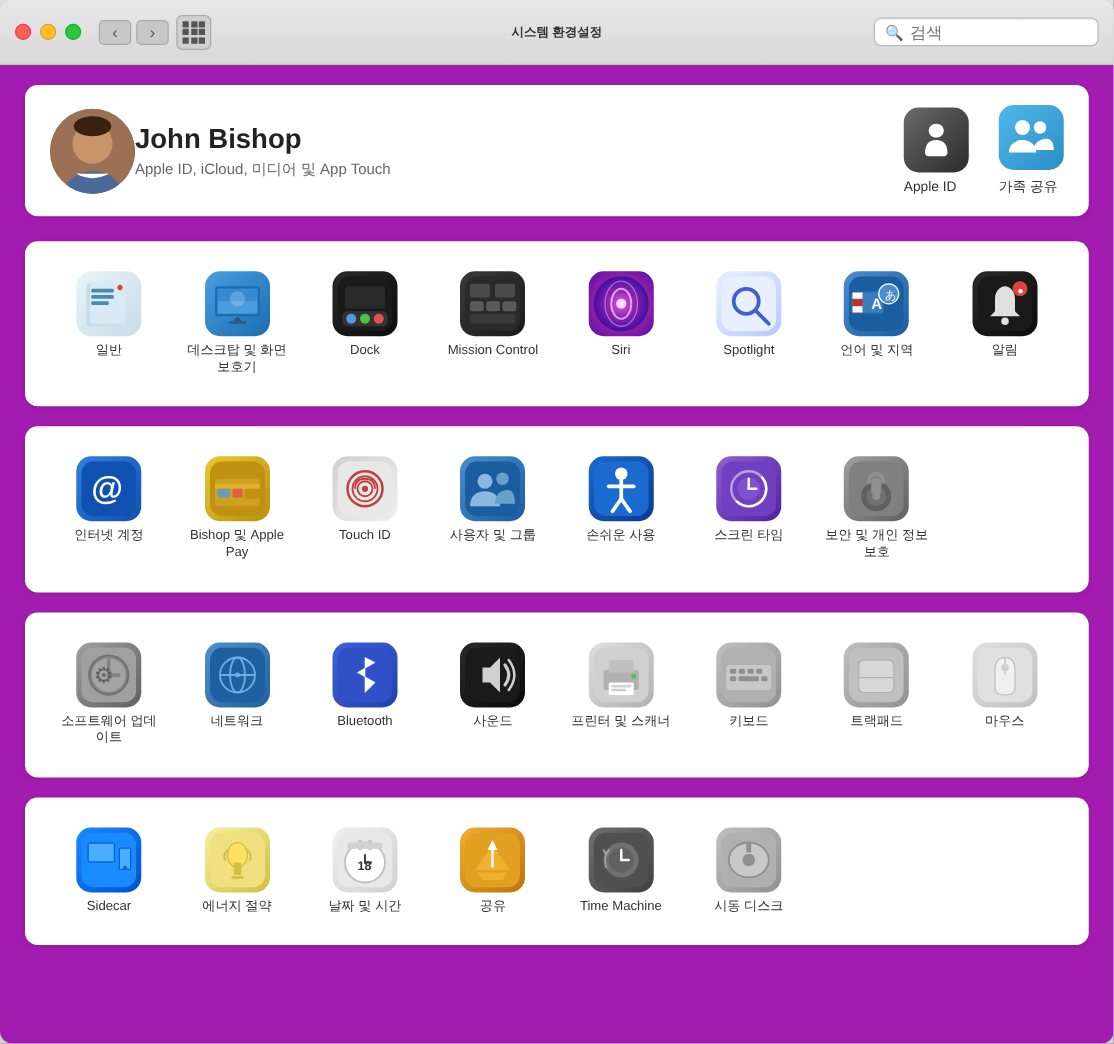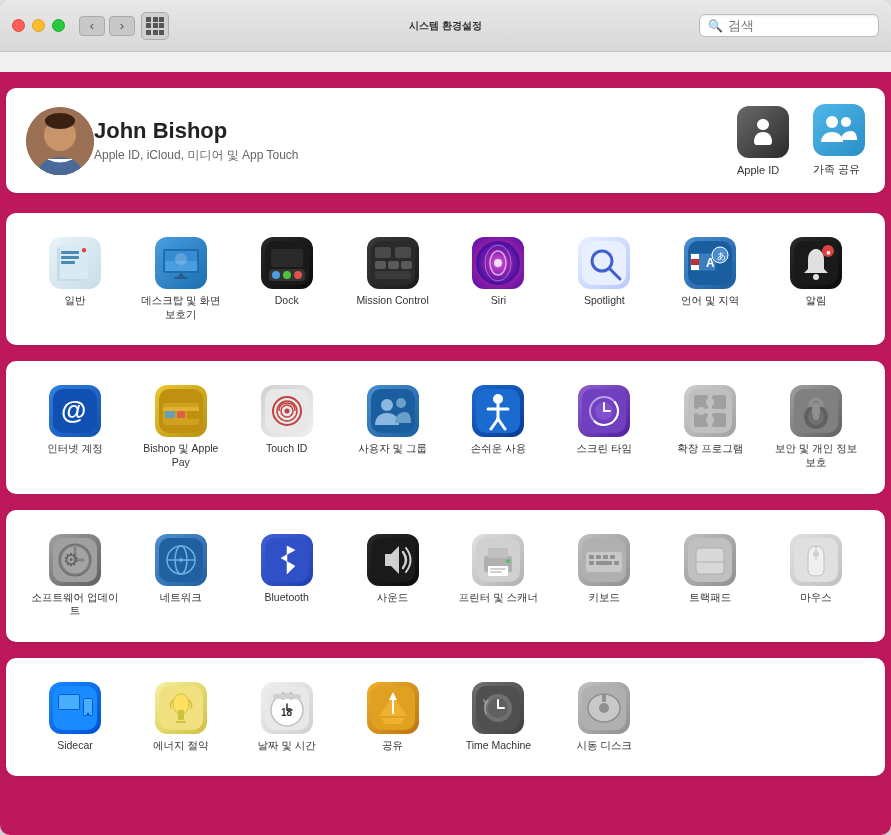--- a/index.html
+++ b/index.html
@@ -114,23 +114,22 @@
       border: none;
       outline: none;
       background: transparent;
       font-size: 13px;
       color: #333;
       width: 140px;
     }
     .content {
       flex: 1;
       overflow-y: auto;
-      padding: 16px 6px;
-      background: #be185d;
-      margin-top: 20px;
+      padding: 16px 20px;
+      background: #a21caf;
     }
     .profile-section {
       background: #fff;
       border-radius: 10px;
       padding: 16px 20px;
       display: flex;
       align-items: center;
       margin-bottom: 20px;
       box-shadow: 0 1px 3px rgba(0,0,0,0.1);
     }
@@ -535,37 +534,20 @@
               <circle cx="22" cy="22" r="14" fill="none" stroke="white" stroke-width="2" opacity="0.5"></circle>
               <circle cx="22" cy="22" r="14" fill="none" stroke="white" stroke-width="2" stroke-dasharray="44 44" stroke-dashoffset="11"></circle>
               <circle cx="22" cy="22" r="9" fill="#8050d0"></circle>
               <line x1="22" y1="14" x2="22" y2="22" stroke="white" stroke-width="2" stroke-linecap="round"></line>
               <line x1="22" y1="22" x2="28" y2="22" stroke="white" stroke-width="2" stroke-linecap="round"></line>
             </svg>
           </div>
           <span class="icon-label">스크린 타임</span>
         </div>
 
-        <div class="icon-item">
-          <div class="icon-box icon-extension">
-            <svg width="44" height="44" viewBox="0 0 44 44">
-              <rect x="0" y="0" width="44" height="44" rx="10" fill="#c0c0c0"></rect>
-              <rect x="6" y="6" width="14" height="14" rx="2" fill="#a0a0a0"></rect>
-              <rect x="24" y="6" width="14" height="14" rx="2" fill="#a0a0a0"></rect>
-              <rect x="6" y="24" width="14" height="14" rx="2" fill="#a0a0a0"></rect>
-              <rect x="24" y="24" width="14" height="14" rx="2" fill="#a0a0a0"></rect>
-
-              <circle cx="22" cy="13" r="4" fill="#c0c0c0"></circle>
-              <circle cx="13" cy="22" r="4" fill="#c0c0c0"></circle>
-              <circle cx="31" cy="22" r="4" fill="#a0a0a0" opacity="0"></circle>
-              <circle cx="22" cy="31" r="4" fill="#c0c0c0"></circle>
-            </svg>
-          </div>
-          <span class="icon-label">확장 프로그램</span>
-        </div>
 
         <div class="icon-item">
           <div class="icon-box icon-security">
             <svg width="44" height="44" viewBox="0 0 44 44">
               <rect x="0" y="0" width="44" height="44" rx="10" fill="#808080"></rect>
               <circle cx="22" cy="28" r="12" fill="#606060"></circle>
               <circle cx="22" cy="28" r="8" fill="#707070"></circle>
               <rect x="18" y="14" width="8" height="12" rx="2" fill="#909090"></rect>
 
               <path d="M16 18 Q16 10 22 10 Q28 10 28 18" fill="none" stroke="#909090" stroke-width="3"></path>

